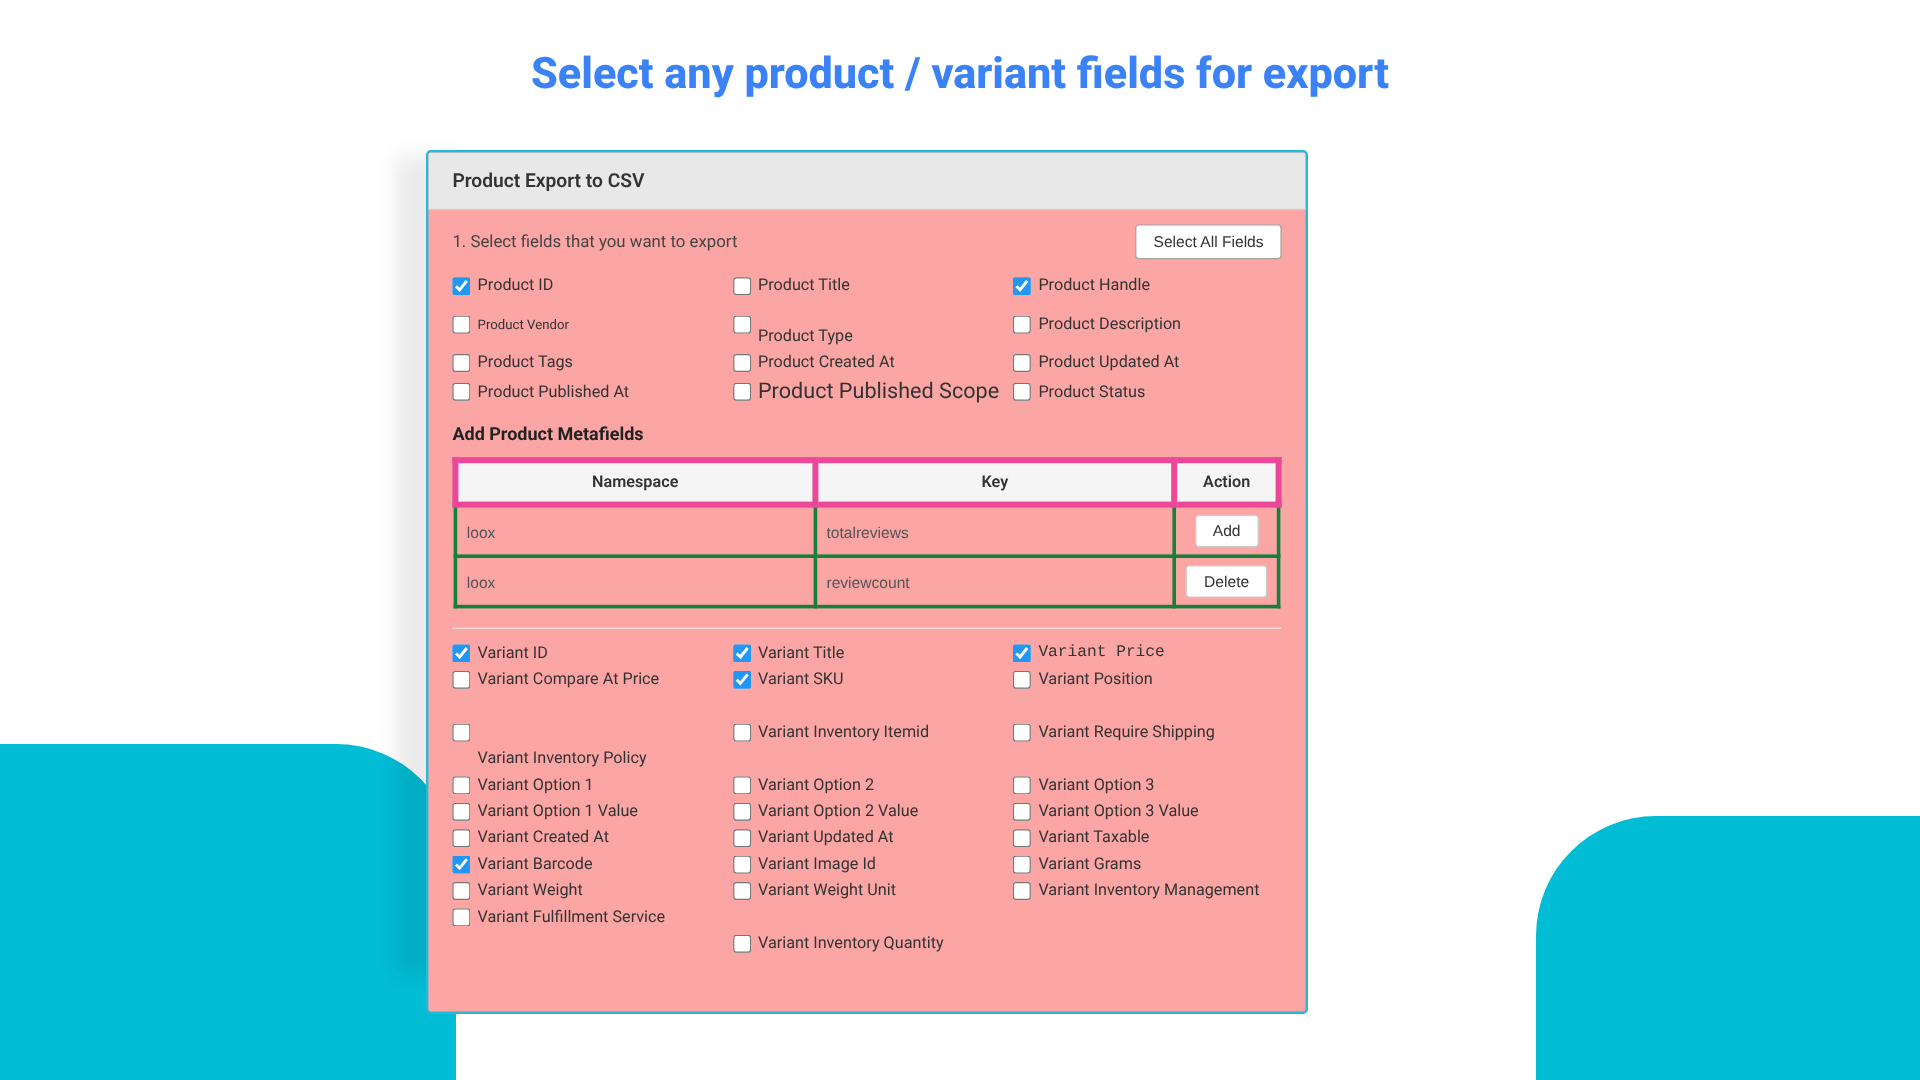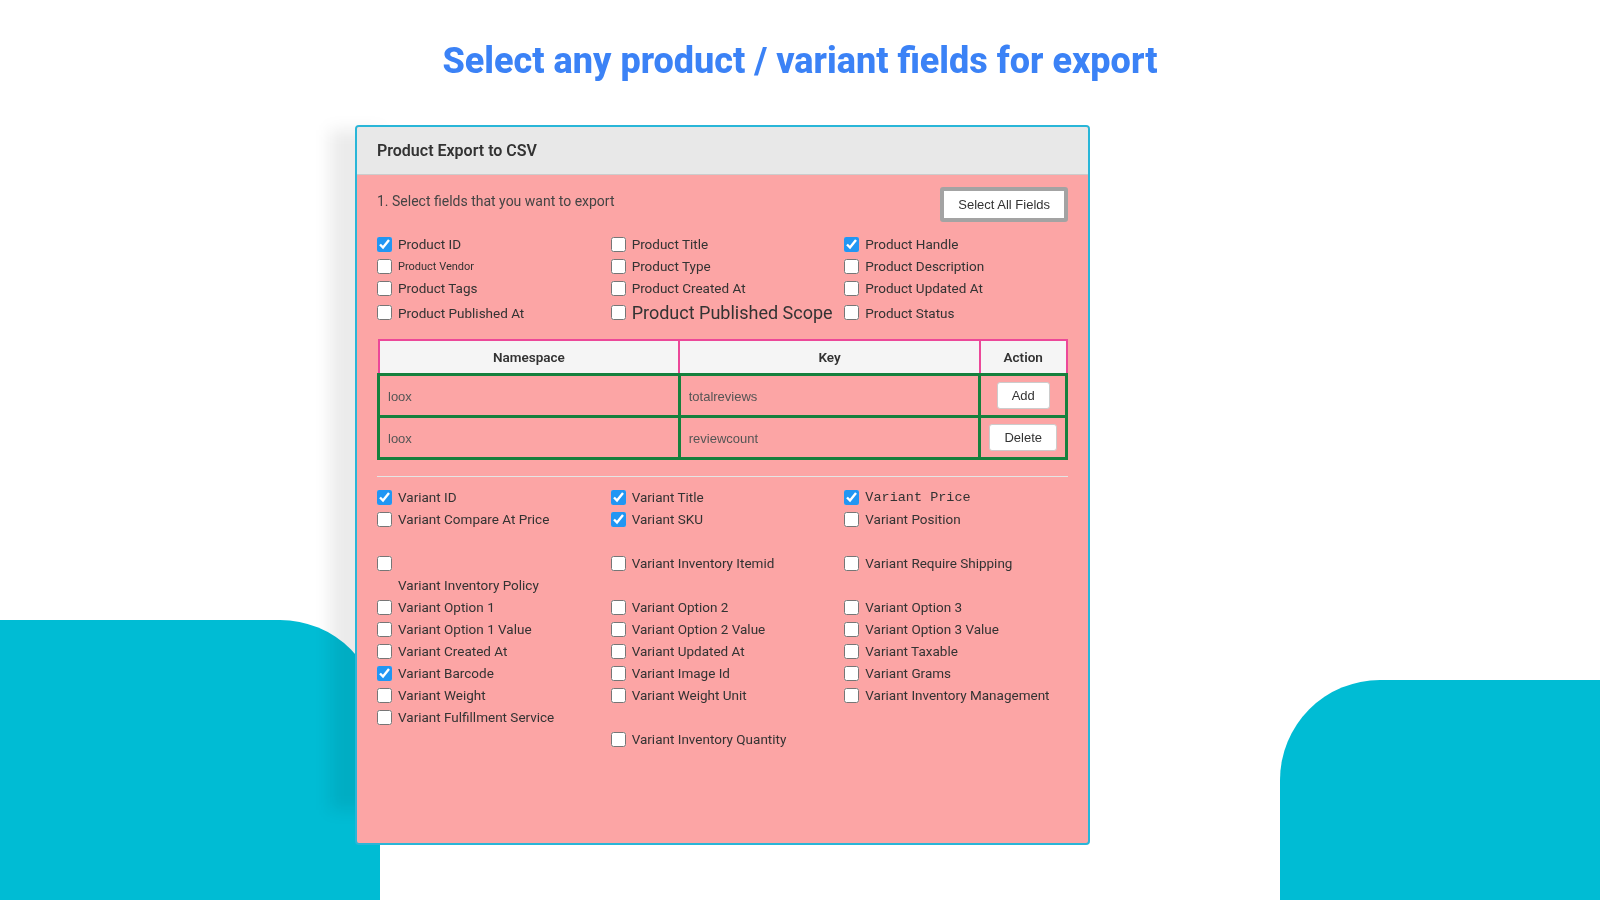--- a/index.html
+++ b/index.html
@@ -82,21 +82,21 @@
     }
 
     .section-label {
       font-size: 14px;
       color: #444;
       margin-bottom: 14px;
     }
 
     .select-all-btn {
       float: right;
-      border: 4px solid #a3a3a3;
+      border: 1px solid #a3a3a3;
       background: #fff;
       padding: 6px 14px;
       font-size: 13px;
       cursor: pointer;
       border-radius: 3px;
       color: #333;
       margin-top: -4px;
     }
 
     .fields-grid {
@@ -132,21 +132,21 @@
 
     .metafields-table {
       width: 100%;
       border-collapse: collapse;
       margin-bottom: 16px;
       border: 1px solid #ddd;
     }
 
     .metafields-table th {
       background: #f5f5f5;
-      border: 2px solid #ec4899;
+      border: 5px solid #ec4899;
       padding: 8px 12px;
       font-size: 13.5px;
       font-weight: 600;
       color: #333;
       text-align: center;
     }
 
     .metafields-table td {
       border: 3px solid #15803d;
       padding: 6px 8px;
@@ -215,21 +215,21 @@
         <div class="field-item">
           <input type="checkbox" checked="" style="">
           <span style="font-size: 13.5px;">Product Handle</span>
         </div>
         <div class="field-item">
           <input type="checkbox" style="">
           <span style="font-size: 11px;">Product Vendor</span>
         </div>
         <div class="field-item">
           <input type="checkbox" style="">
-          <span style="font-size: 13.5px;">Product Type</span>
+          <span style="font-size: 13.5px; margin-top: 20px;">Product Type</span>
         </div>
         <div class="field-item">
           <input type="checkbox" style="">
           <span style="font-size: 13.5px;">Product Description</span>
         </div>
         <div class="field-item">
           <input type="checkbox" style="">
           <span style="font-size: 13.5px;">Product Tags</span>
         </div>
         <div class="field-item">
@@ -247,20 +247,21 @@
         <div class="field-item">
           <input type="checkbox" style="">
           <span style="font-size: 18px;">Product Published Scope</span>
         </div>
         <div class="field-item">
           <input type="checkbox" style="">
           <span style="font-size: 13.5px;">Product Status</span>
         </div>
       </div>
 
+    <div class="section-title">Add Product Metafields</div>
 
     <table class="metafields-table">
       <thead>
         <tr>
           <th>Namespace</th>
           <th>Key</th>
           <th>Action</th>
         </tr>
       </thead>
       <tbody id="metafields-tbody">

